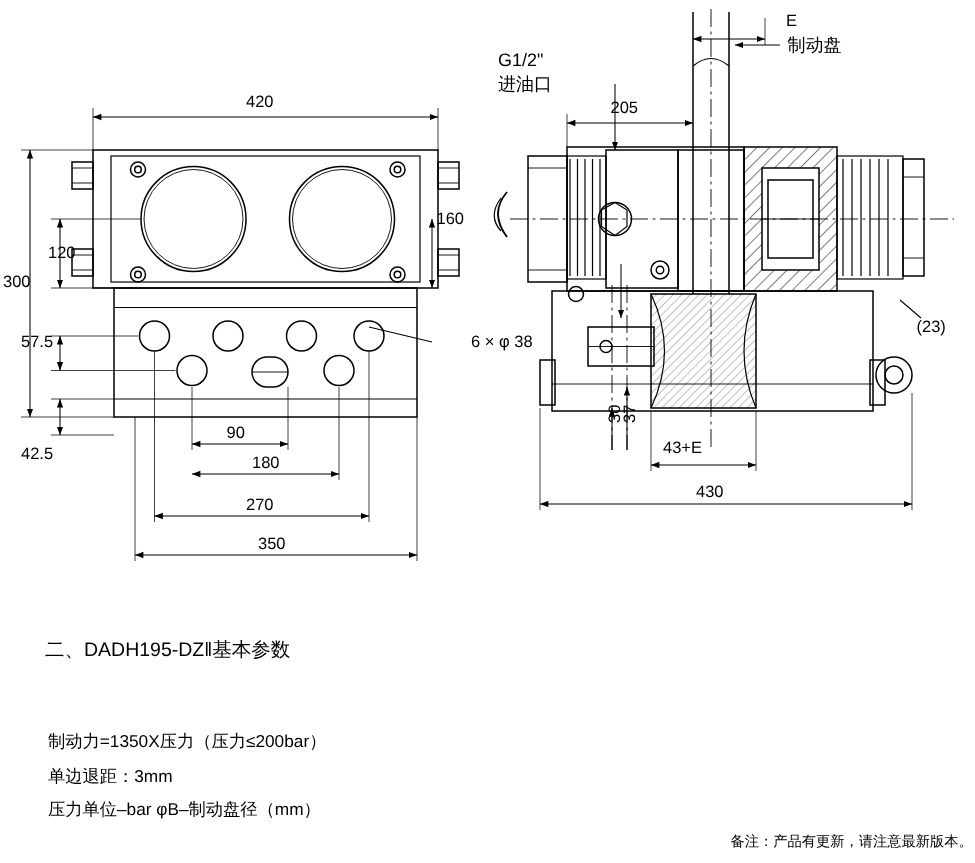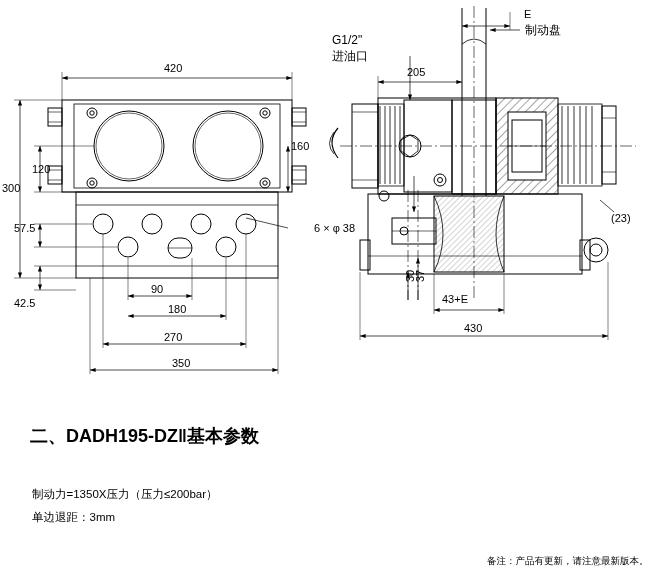--- a/index.html
+++ b/index.html
@@ -7,21 +7,21 @@
     width:650px;height:575px;
     background:#ffffff;
     font-family:"Liberation Sans", sans-serif;
     color:#000;
     position:relative;
     overflow:hidden;
   }
   #sheet{position:absolute;left:0;top:0;width:650px;height:575px;}
   svg{position:absolute;left:0;top:0;}
   .txt{position:absolute;font-size:11px;line-height:12px;white-space:nowrap;}
-  .spec-title{position:absolute;font-size:18px;font-weight:bold;white-space:nowrap;}
+  .spec-title{position:absolute;font-size:13px;font-weight:normal;white-space:nowrap;}
   .spec-line{position:absolute;font-size:11.5px;white-space:nowrap;}
   .note{position:absolute;font-size:9.5px;white-space:nowrap;}
   .vert{transform-origin:left top;}
 </style>
 </head>
 <body>
 
 <div id="sheet">
 
   <svg width="650" height="575" viewBox="0 0 650 575">
@@ -240,15 +240,16 @@
   <div class="txt vert" style="left:404px;top:282px;transform:rotate(-90deg);">30</div>
   <div class="txt vert" style="left:414px;top:282px;transform:rotate(-90deg);">37</div>
   <div class="txt" style="left:611px;top:212px;">(23)</div>
   <div class="txt" style="left:332px;top:34px;font-size:12px;">G1/2"</div>
   <div class="txt" style="left:332px;top:50px;font-size:12px;">进油口</div>
   <div class="txt" style="left:525px;top:24px;font-size:12px;">制动盘</div>
 
   <div class="spec-title" style="left:30px;top:424px;">二、DADH195-DZ‖基本参数</div>
   <div class="spec-line" style="left:32px;top:487px;">制动力=1350X压力（压力≤200bar）</div>
   <div class="spec-line" style="left:32px;top:510px;">单边退距：3mm</div>
+  <div class="spec-line" style="left:32px;top:532px;">压力单位–bar    φB–制动盘径（mm）</div>
 
   <div class="note" style="left:460px;top:555px;margin-left:27px;">备注：产品有更新，请注意最新版本。</div>
 </div>
 
 </body></html>

